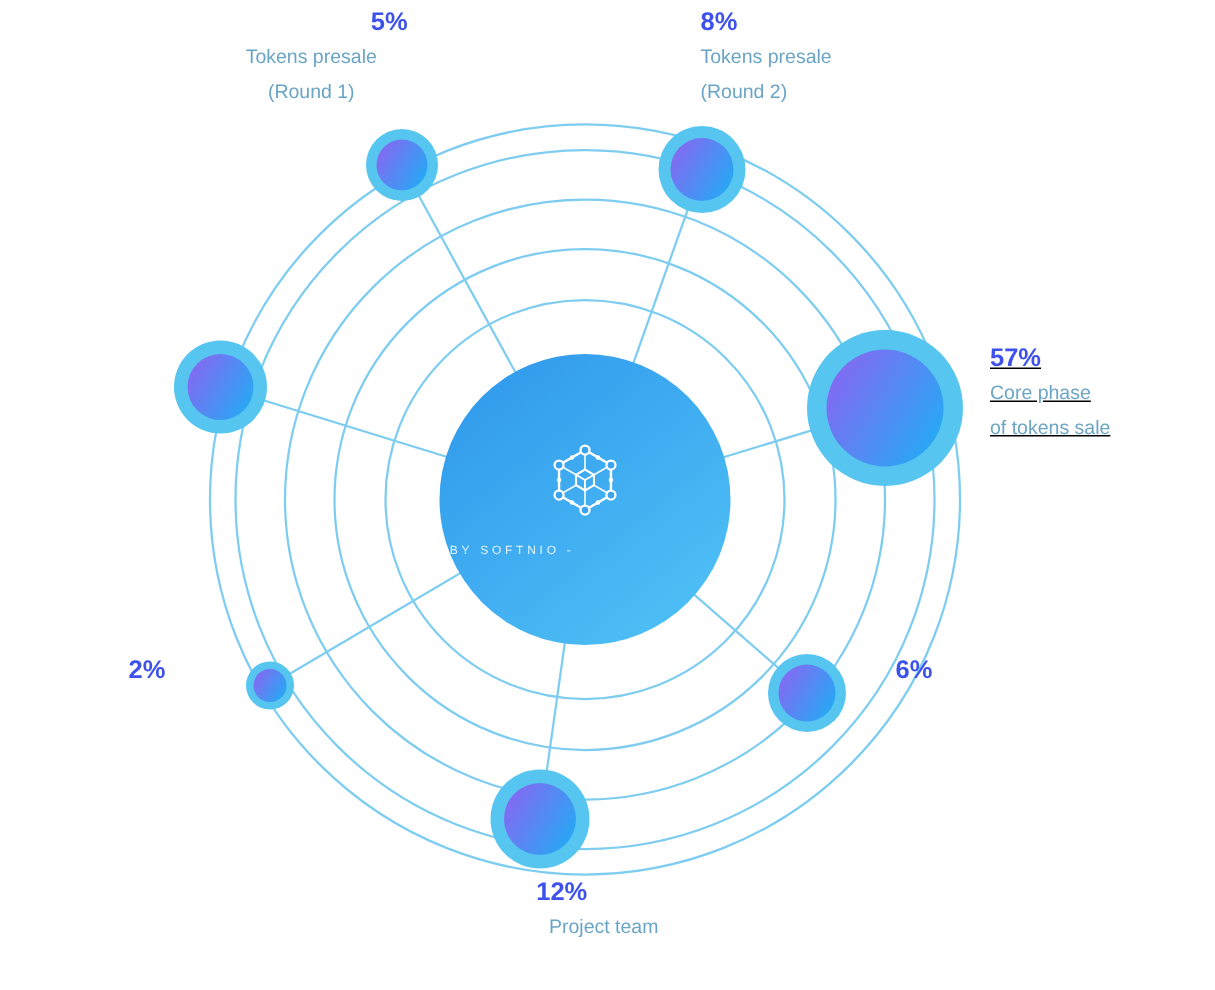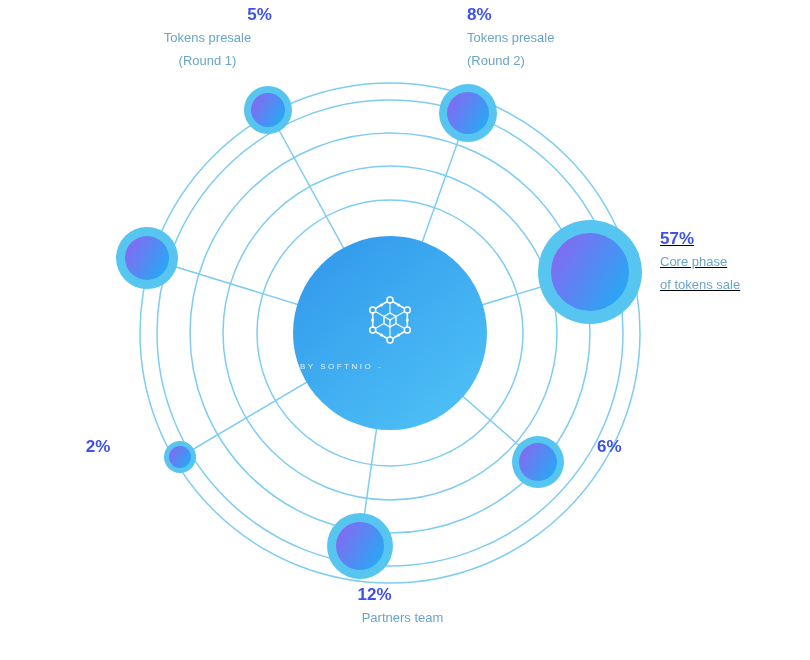--- a/index.html
+++ b/index.html
@@ -154,16 +154,16 @@
   <div class="label ta-c" style="left:48px;top:436px;width:100px;">
     <div class="pct">2%</div>
   </div>
 
   <div class="label ta-l" style="left:597px;top:436px;width:140px;">
     <div class="pct">6%</div>
   </div>
 
   <div class="label ta-c" style="left:325px;top:564px;width:155px;margin-top:20px;">
     <div class="pct shift-l">12%</div>
-    <div class="line">Partners team</div>
+    <div class="line">Project team</div>
   </div>
 
 </div>
 
 </body></html>

